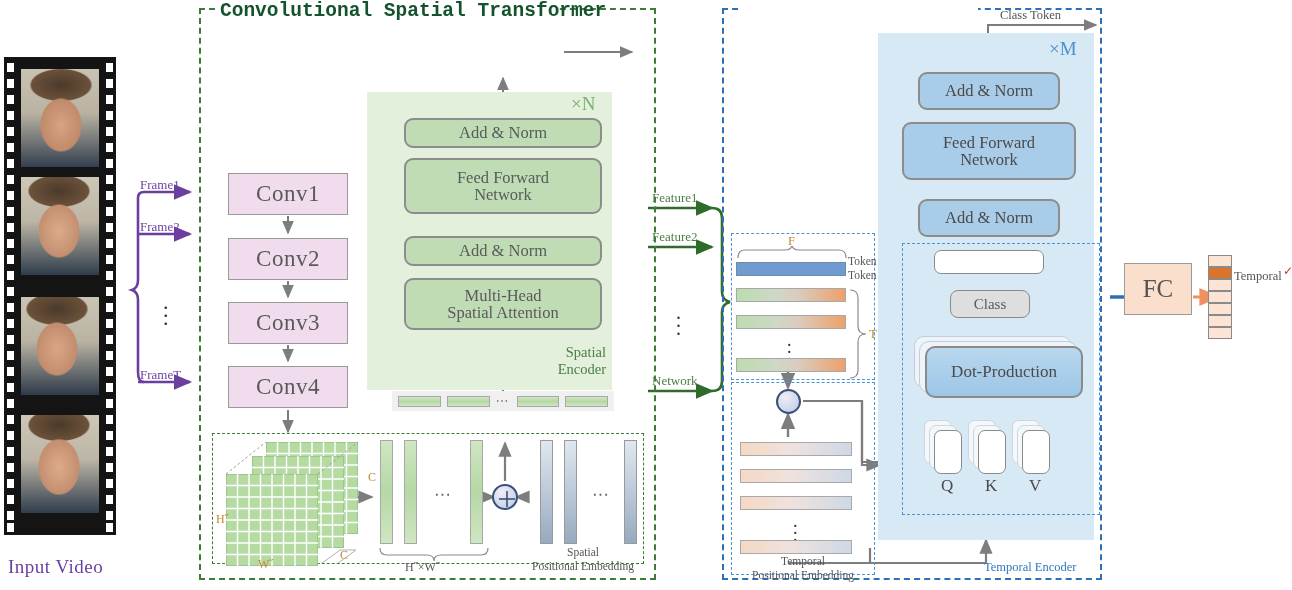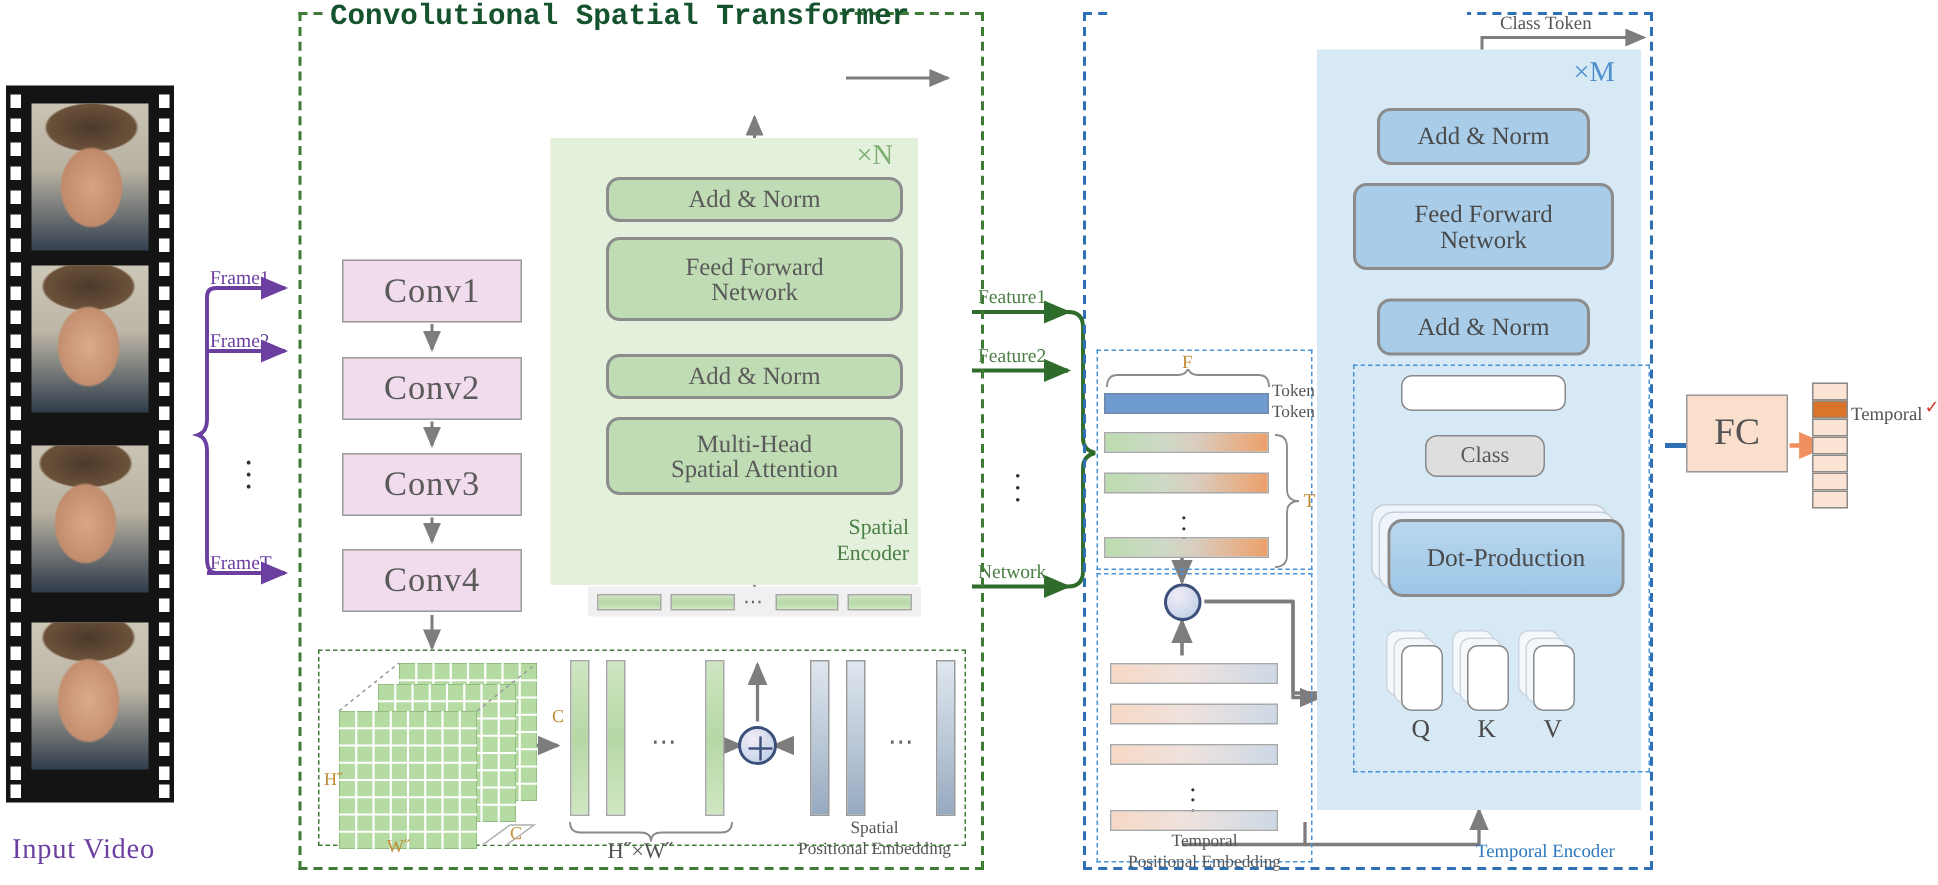--- a/index.html
+++ b/index.html
@@ -491,21 +491,21 @@
   <div class="abs" style="left:380px; top:440px; width:112px; height:112px;">
     <div class="abs tok-green" style="left:0px; top:0px; width:13px; height:104px;"></div>
     <div class="abs tok-green" style="left:24px; top:0px; width:13px; height:104px;"></div>
     <span class="abs dots-h" style="left:54px; top:44px;">⋯</span>
     <div class="abs tok-green" style="left:90px; top:0px; width:13px; height:104px;"></div>
   </div>
   <div class="abs lbl-orange" style="left:368px; top:470px; font-size:12px;">C</div>
   <svg class="abs" width="120" height="16" style="left:378px; top:548px;">
     <path d="M2,0 Q2,7 9,7 L49,7 Q56,7 56,13 Q56,7 63,7 L103,7 Q110,7 110,0" fill="none" stroke="#8a8a8a" stroke-width="1.2"></path>
   </svg>
-  <div class="abs lbl-gray" style="left:405px; top:560px; font-size:15px;">H˝×W˝</div>
+  <div class="abs lbl-gray" style="left:405px; top:560px; font-size:12px;">H˝×W˝</div>
 
   <div class="abs sumnode" style="left:492px; top:484px; width:26px; height:26px;">
     <svg width="26" height="26">
       <line x1="5" y1="13" x2="21" y2="13" stroke="#3b4f7a" stroke-width="1.6"></line>
       <line x1="13" y1="5" x2="13" y2="21" stroke="#3b4f7a" stroke-width="1.6"></line>
     </svg>
   </div>
 
   <div class="abs" style="left:540px; top:440px; width:104px; height:112px;">
     <div class="abs pe-bar" style="left:0px; top:0px; width:13px; height:104px;"></div>

